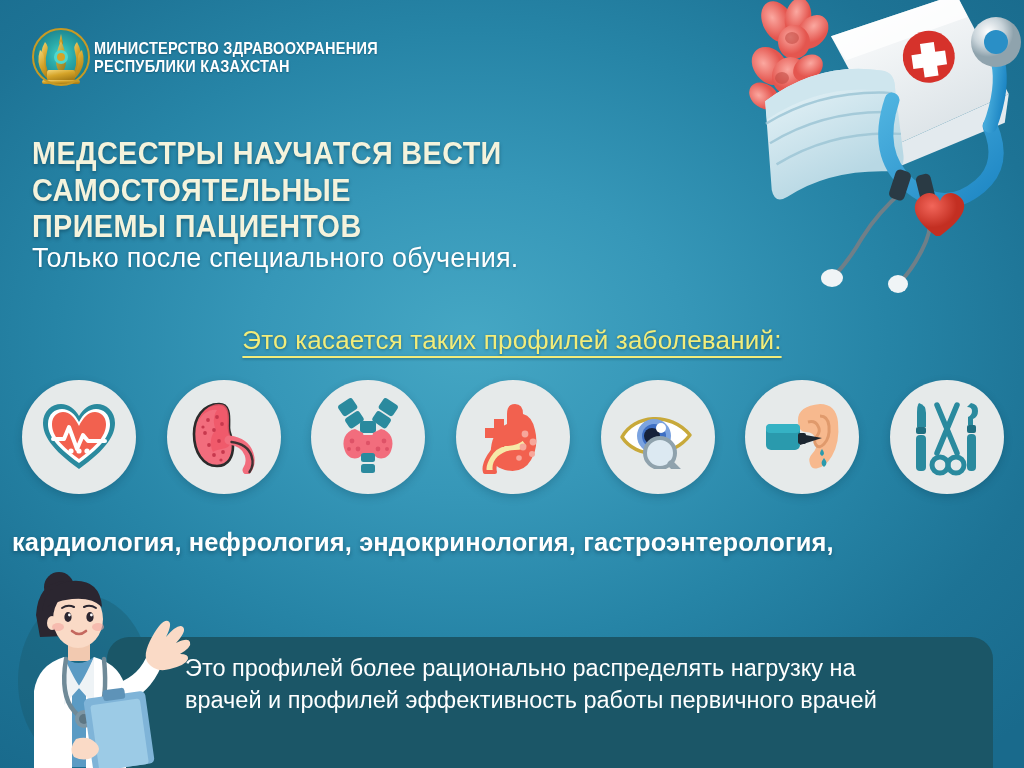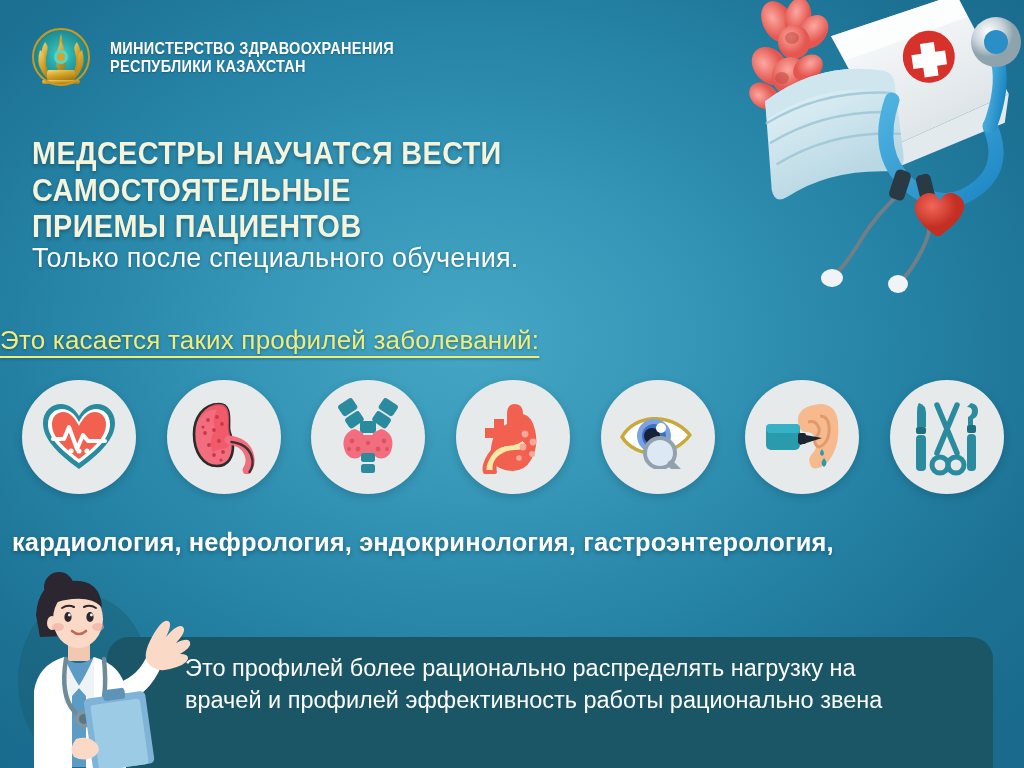--- a/index.html
+++ b/index.html
@@ -8,21 +8,21 @@
     font-family:"Liberation Sans", sans-serif;
     background:#1d7194;
     position:relative;
   }
   #poster {
     position:absolute; inset:0; width:1024px; height:768px; overflow:hidden;
     background:
       radial-gradient(ellipse 760px 560px at 46% 44%, #45a7c4 0%, #3697b8 28%, #2684a6 55%, #1d7395 78%, #196a8c 100%);
   }
   
-  #header { position:absolute; left:32px; top:28px; display:flex; align-items:center; gap:20px; z-index:6;}
+  #header { position:absolute; left:32px; top:28px; display:flex; align-items:center; gap:4px; z-index:6;}
   #emblem { width:58px; height:58px; position:relative; flex:none; }
   #ministry-lines { line-height:1.12; }
   .mtxt {
     color:#ffffff; font-weight:bold; font-size:16.5px; letter-spacing:0.3px;
     transform:scaleX(0.88); transform-origin:left center; white-space:nowrap;
     text-shadow:0 1px 2px rgba(0,40,60,.35);
   }
   
   #headline {
     position:absolute; left:32px; top:136px; width:770px; z-index:6;
@@ -30,21 +30,21 @@
     letter-spacing:0.4px; transform:scaleX(0.93); transform-origin:left top;
     text-shadow:0 2px 4px rgba(0,45,65,.45);
   }
   #subhead {
     position:absolute; left:32px; top:243px; z-index:6;
     color:#ffffff; font-size:27px; font-weight:400; letter-spacing:.2px;
     text-shadow:0 1px 3px rgba(0,45,65,.4);
     text-align:center;
   }
   #profiles-line {
-    position:absolute; left:0; right:0; top:325px; text-align:left; z-index:6;
+    position:absolute; left:0; right:0; top:325px; text-align:center; z-index:6;
     color:#f2ec7a; font-size:26px; font-weight:400; letter-spacing:.2px;
     text-decoration:underline; text-underline-offset:7px; text-decoration-thickness:2px;
     text-shadow:0 1px 3px rgba(0,45,65,.45);
   }
   
   #icon-row {
     position:absolute; left:22px; top:378px; width:982px; height:118px;
     display:flex; justify-content:space-between; align-items:center; z-index:6;
   }
   .icon-circle {
@@ -343,21 +343,21 @@
 
   </div>
 
   <div id="specialties">
     <div>кардиология, нефрология, эндокринология, гастроэнтерология,</div>
   </div>
 
   <div id="bottom-panel"></div>
 
   <div id="bottom-text">
-    <span>Это профилей более </span><b>рационально распределять нагрузку</b><span> на врачей и </span><b>профилей эффективность работы</b><span> рационально звена</span>
+    <span>Это профилей более </span><b>рационально распределять нагрузку</b><span> на врачей и </span><b>профилей эффективность работы</b><span> первичного врачей</span>
   </div>
 
   <div id="nurse">
     <svg width="190" height="205" viewBox="0 0 190 205">
       <ellipse cx="78" cy="118" rx="66" ry="86" fill="#1b5667" opacity=".35"></ellipse>
 
       <circle cx="53" cy="24" r="15" fill="#2b2630"></circle>
       <path d="M30,52 q2,-32 28,-34 q26,-2 30,28 q2,16 -4,26 l-50,2 z" fill="#2b2630"></path>
 
       <path d="M62,76 h22 v22 h-22 z" fill="#f2c9b0"></path>

